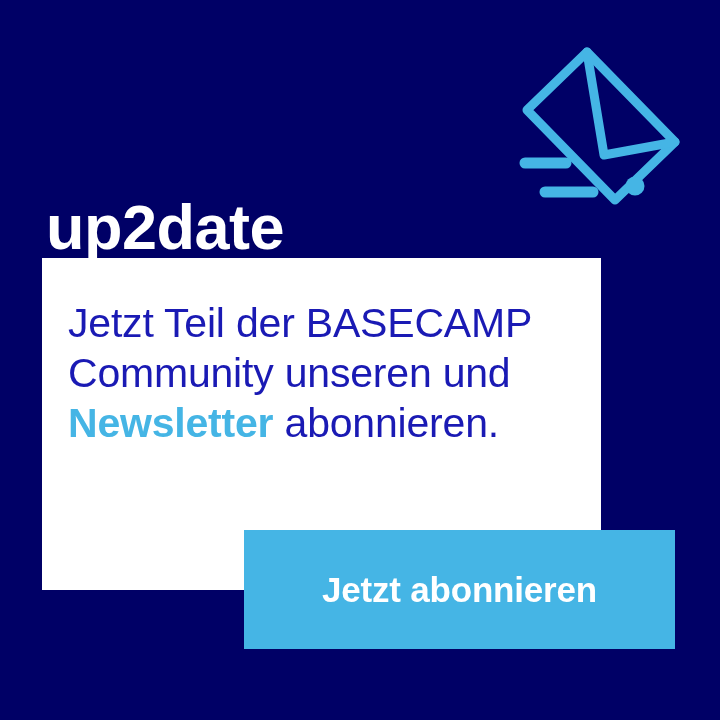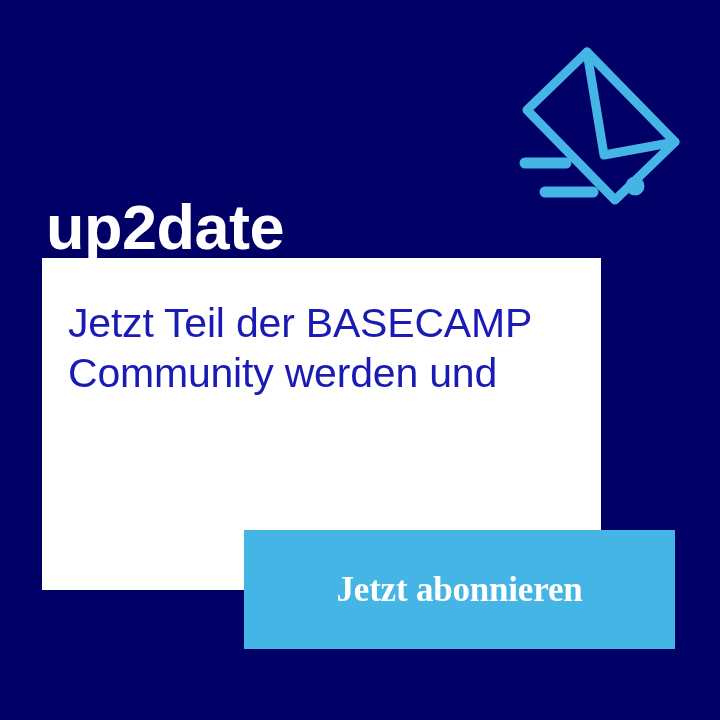--- a/index.html
+++ b/index.html
@@ -92,21 +92,20 @@
     justify-content: center;
     cursor: pointer;
     font-family: "Liberation Sans", sans-serif;
   }
   .cta-label {
     color: #ffffff;
     font-size: 35px;
     font-weight: bold;
     letter-spacing: -0.2px;
     white-space: pre;
-    font-family: Liberation Serif, serif;
   }
 </style>
 </head>
 <body>
 
 <div class="banner">
 
   <div class="headline">
     <span class="headline-line">up2date</span>
   </div>
@@ -125,21 +124,22 @@
         <line x1="47" y1="162" x2="95" y2="162"></line>
       </g>
 
       <circle cx="137" cy="156" r="9.5" fill="#45b5e5"></circle>
     </svg>
   </div>
 
   <div class="card">
     <div class="card-text">
       <span class="line">Jetzt Teil der BASECAMP</span>
-      <span class="line">Community werden und</span>
+      <span class="line">Community unseren und</span>
+      <span class="line"><span class="highlight">Newsletter</span><span> abonnieren.</span></span>
     </div>
   </div>
 
   <button class="cta-button">
     <span class="cta-label">Jetzt abonnieren</span>
   </button>
 
 </div>
 
 </body></html>

